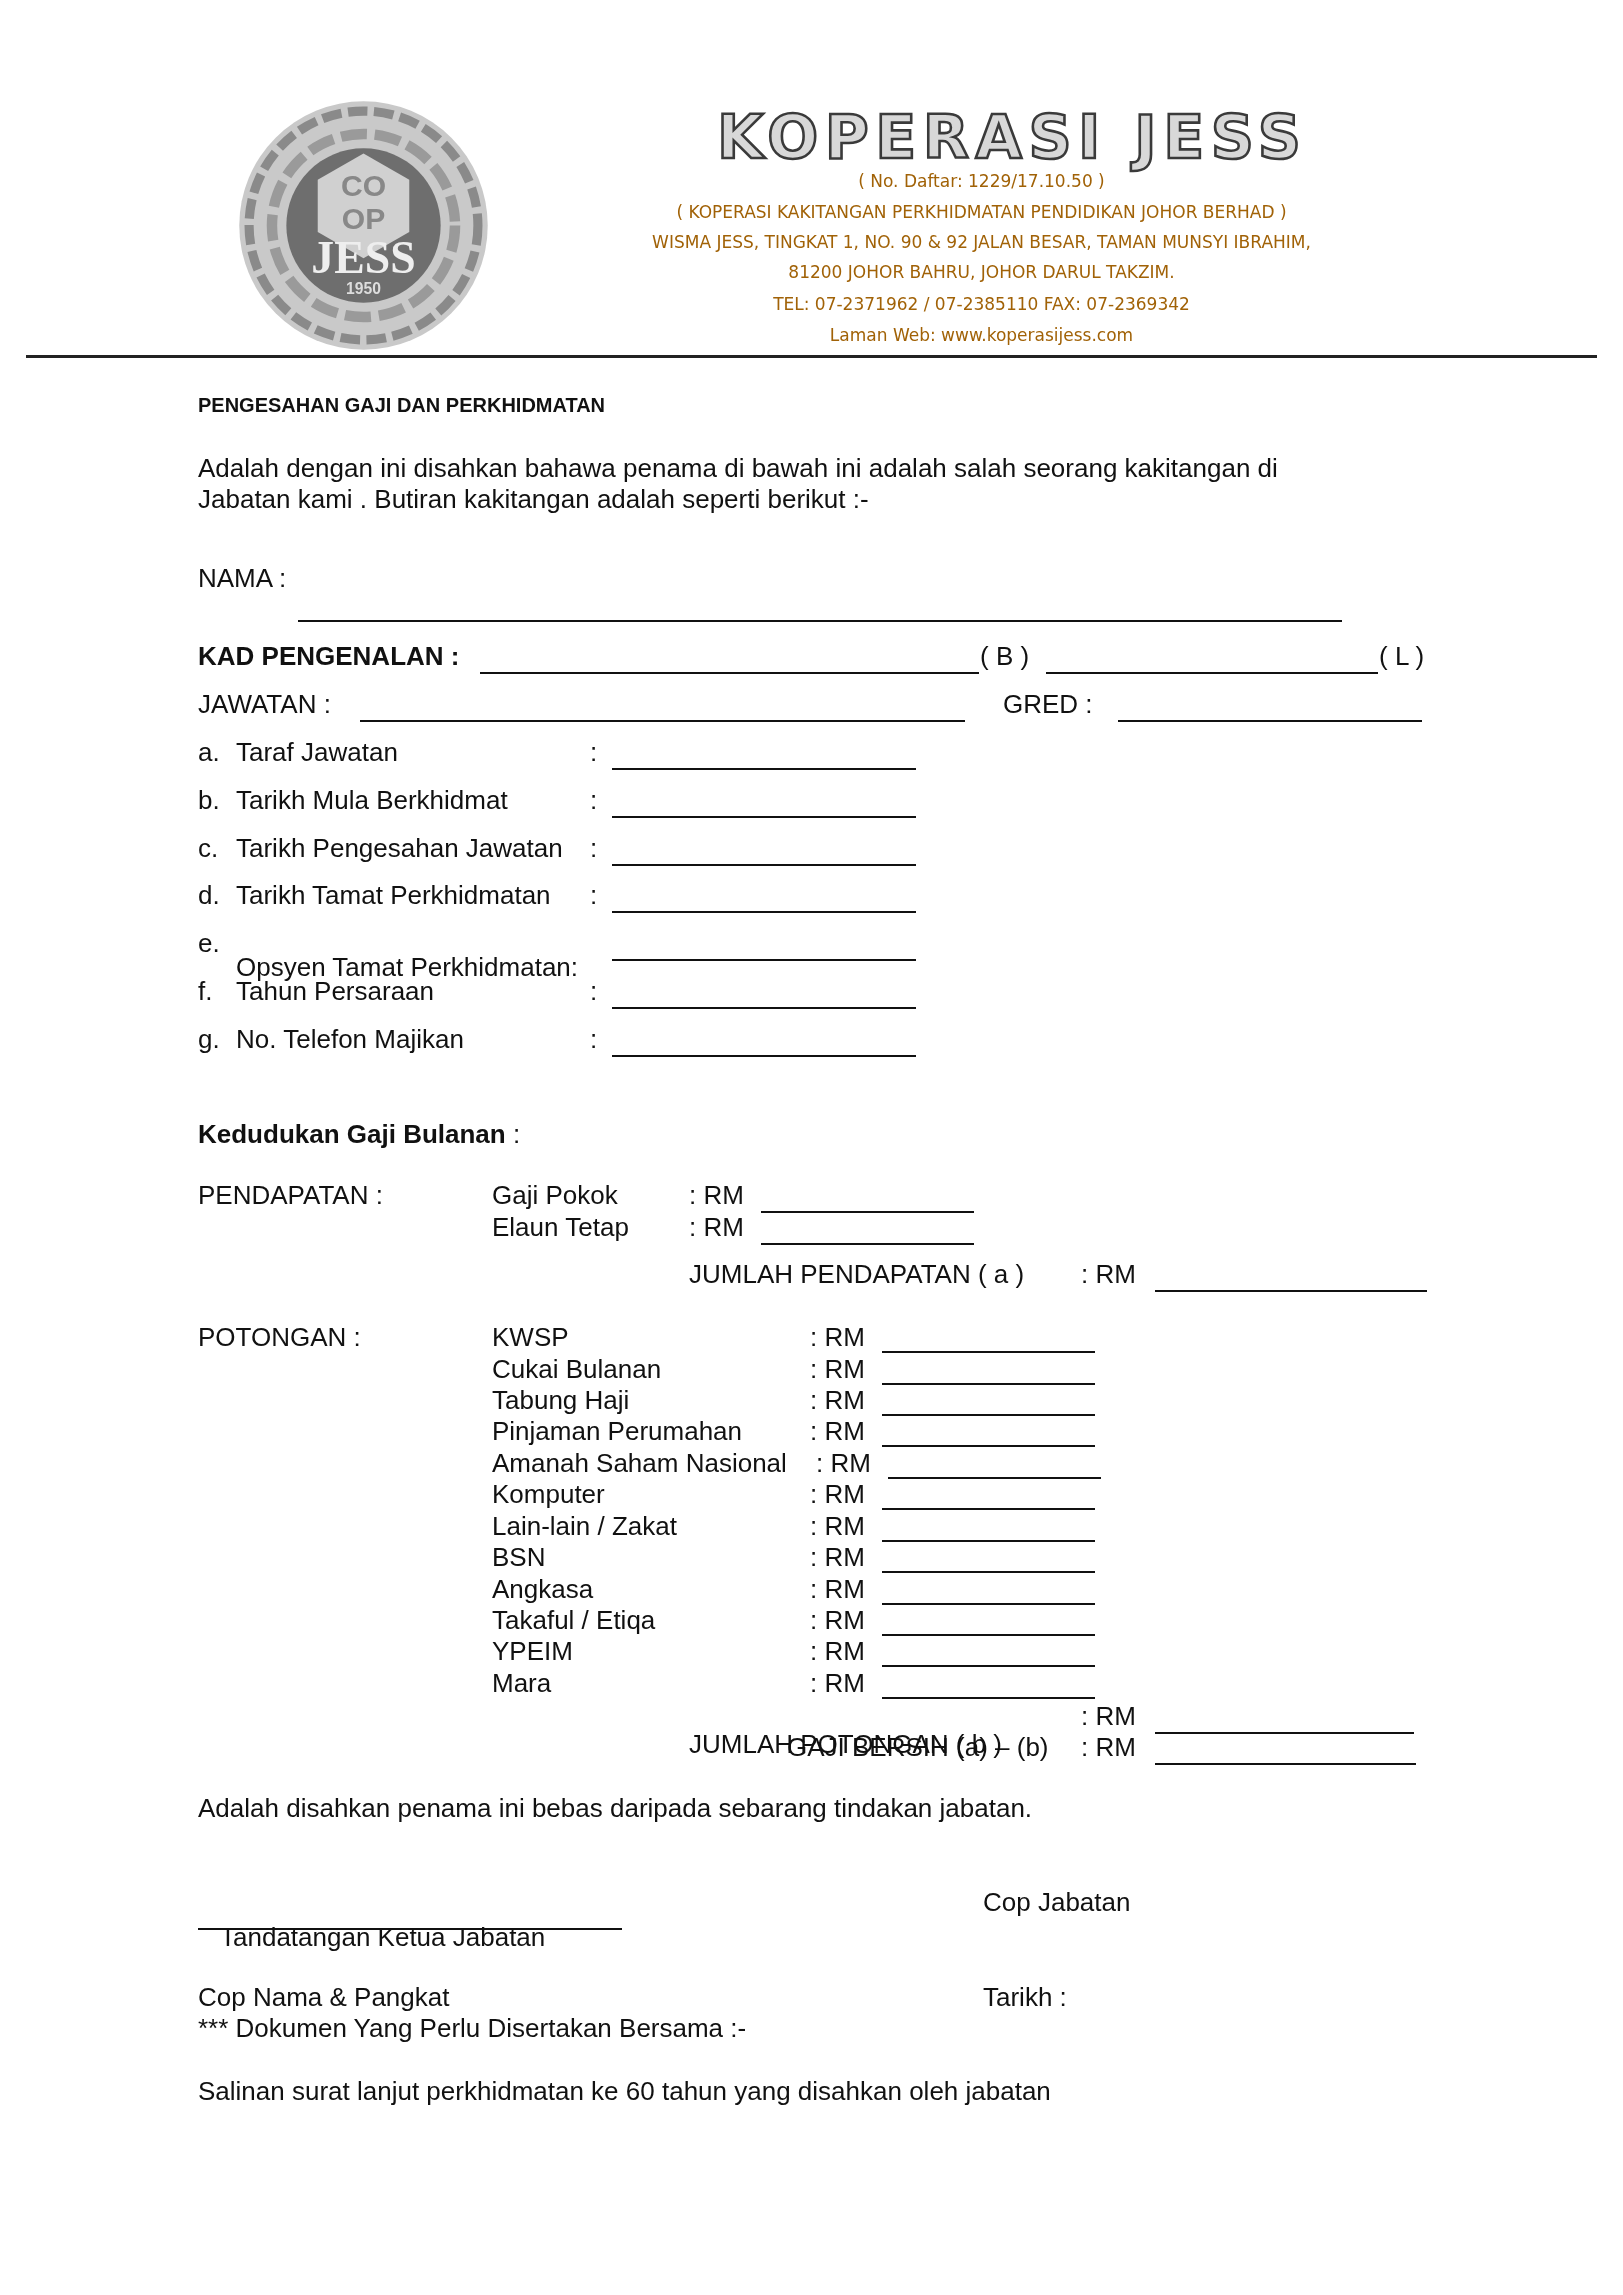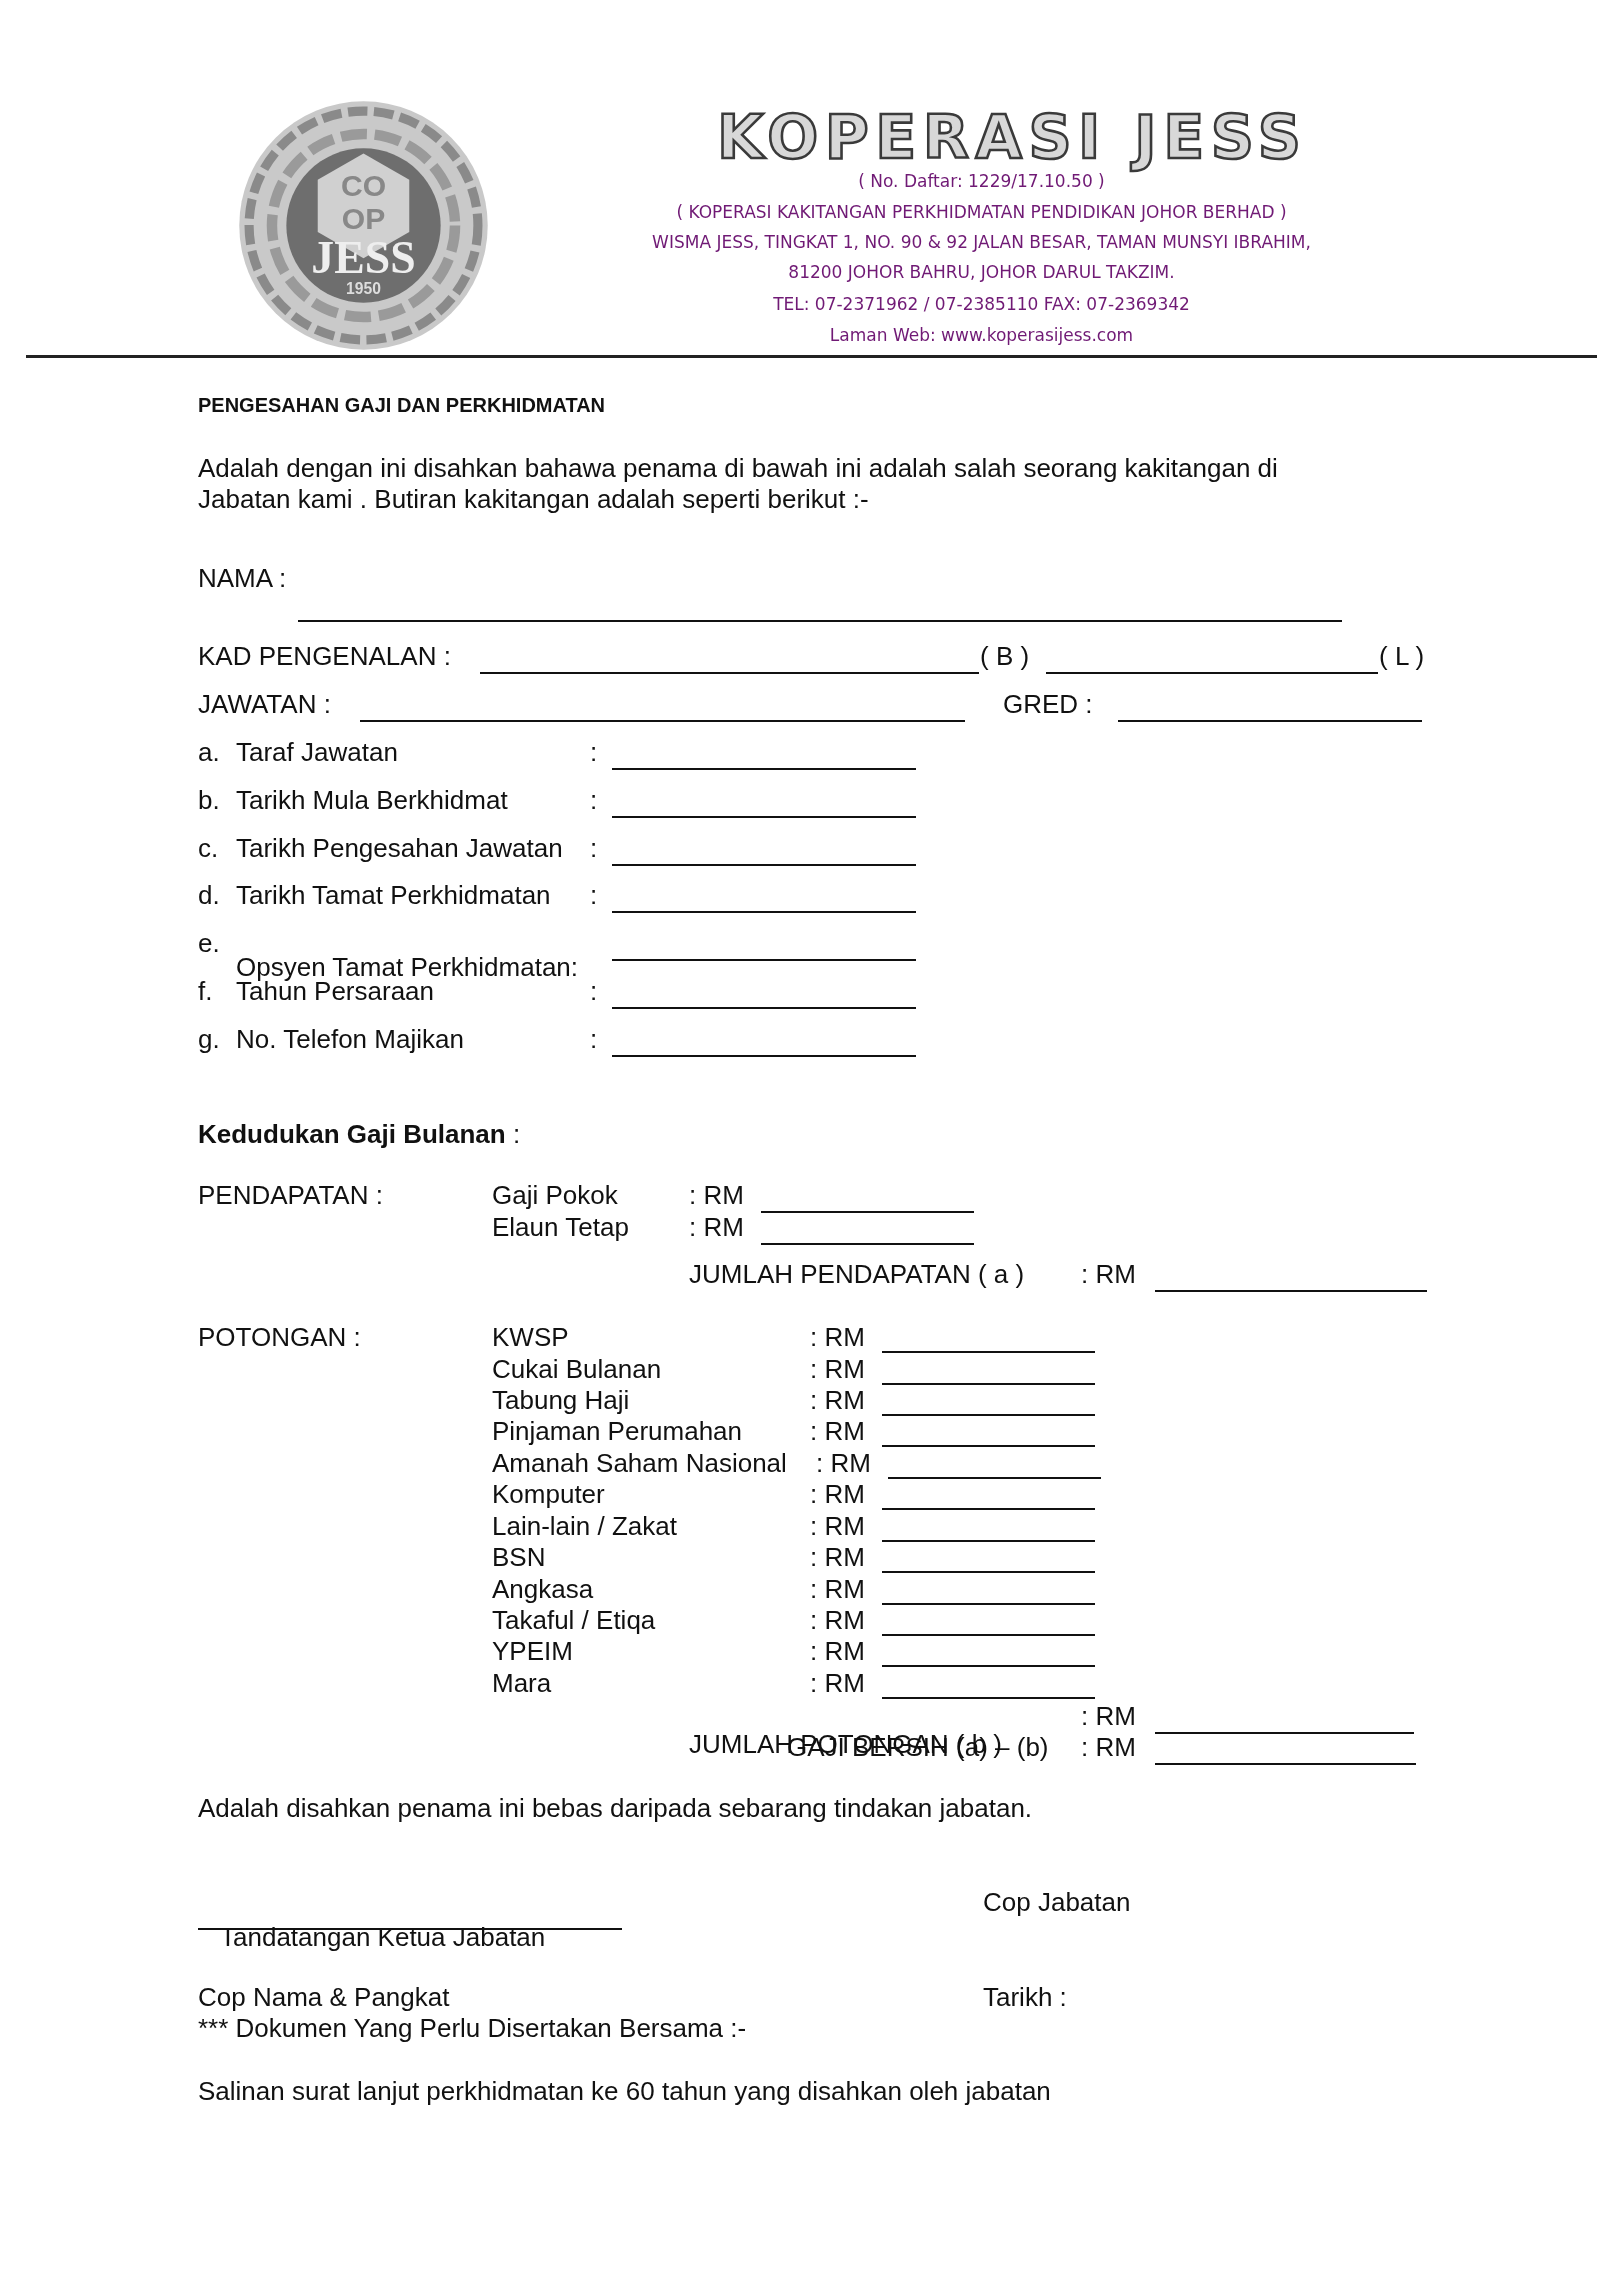--- a/index.html
+++ b/index.html
@@ -7,21 +7,21 @@
          font-family: "Liberation Sans", sans-serif; color: #111; }
   .abs { position: absolute; white-space: nowrap; }
   .t { font-size: 26px; line-height: 31px; }
 
   
   #logo { position: absolute; left: 236px; top: 98px; width: 255px; height: 255px; }
   #company-name { position: absolute; left: 717px; top: 105px; font-size: 60px; line-height: 65px;
     font-weight: bold; letter-spacing: 6.5px; color: #d8d8d8;
     -webkit-text-stroke: 2.6px #3a3a3a; font-family: "DejaVu Sans", sans-serif; }
   .hdr { position: absolute; left: 589px; width: 785px; text-align: center;
-         font-family: "DejaVu Sans", sans-serif; font-size: 17px; line-height: 21px; color: #701a75; white-space: nowrap; }
+         font-family: "DejaVu Sans", sans-serif; font-size: 17px; line-height: 21px; color: #a16207; white-space: nowrap; }
   #header-rule { position: absolute; left: 26px; width: 1571px; top: 355px; height: 3.3px; background: #222; }
 
   .title { font-weight: bold; font-size: 20px; }
   .bold { font-weight: bold; }
 </style>
 </head>
 <body>
 
 <div id="logo">
   <svg width="255" height="255" viewBox="0 0 390 390">
@@ -46,21 +46,21 @@
 <div class="hdr" style="top:325px;">Laman Web: www.koperasijess.com</div>
 <div id="header-rule"></div>
 
 <div class="abs t title" style="left:198px; top:390px;">PENGESAHAN GAJI DAN PERKHIDMATAN</div>
 <div class="abs t" style="left:198px; top:453px;">Adalah dengan ini disahkan bahawa penama di bawah ini adalah salah seorang kakitangan di</div>
 <div class="abs t" style="left:198px; top:484px;">Jabatan kami .  Butiran kakitangan adalah seperti berikut :-</div>
 
 <div class="abs t" style="left:198px; top:563px;">NAMA   :</div>
 <div class="abs t" style="left:298px; top:589px; width:1044px; height:31px; border-bottom:2px solid #111;"></div>
 
-<div class="abs t" style="left:198px; top:641px;">KAD PENGENALAN :</div>
+<div class="abs t" style="left:198px; top:641px;font-weight:bold;">KAD PENGENALAN :</div>
 <div class="abs t" style="left:480px; top:641px; width:499px; height:31px; border-bottom:2px solid #111;"></div>
 <div class="abs t" style="left:980px; top:641px;">( B )</div>
 <div class="abs t" style="left:1046px; top:641px; width:332px; height:31px; border-bottom:2px solid #111;"></div>
 <div class="abs t" style="left:1379px; top:641px;">( L )</div>
 
 <div class="abs t" style="left:198px; top:689px;">JAWATAN :</div>
 <div class="abs t" style="left:360px; top:689px; width:605px; height:31px; border-bottom:2px solid #111;"></div>
 <div class="abs t" style="left:1003px; top:689px;">GRED  :</div>
 <div class="abs t" style="left:1118px; top:689px; width:304px; height:31px; border-bottom:2px solid #111;"></div>
 

